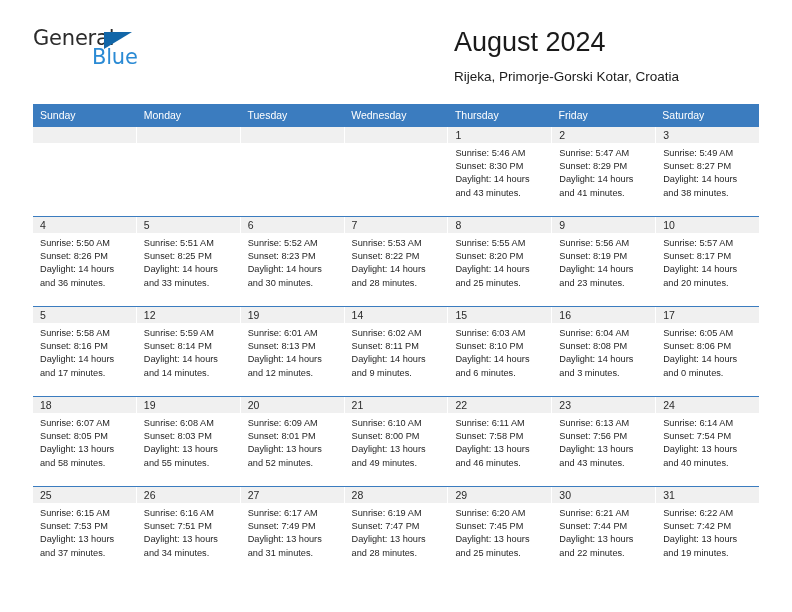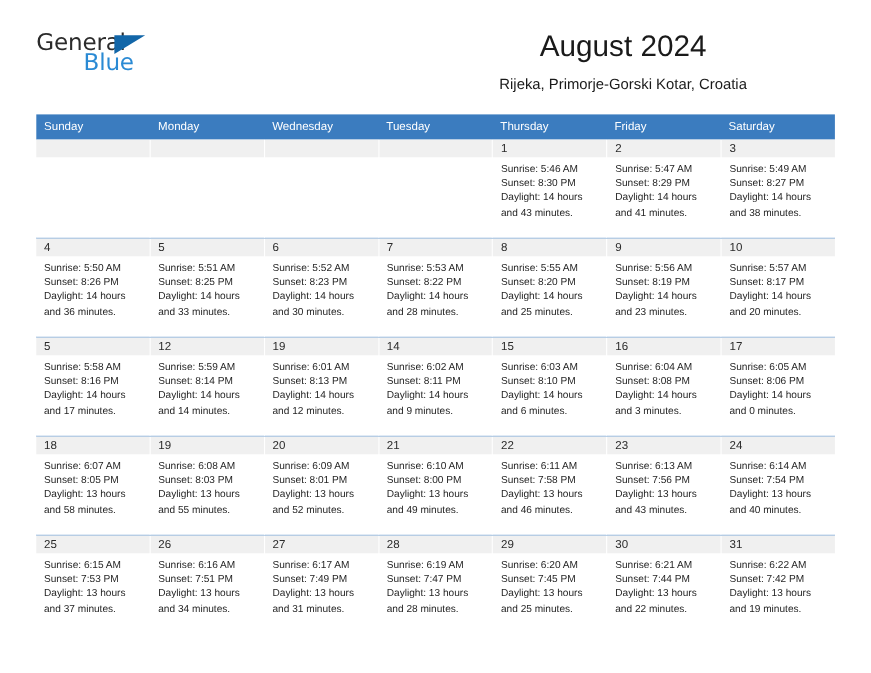--- a/index.html
+++ b/index.html
@@ -51,29 +51,29 @@
     position: absolute;
     left: 71px;
     top: 4px;
     width: 0;
     height: 0;
     border-left: 28px solid #1266a8;
     border-bottom: 17px solid transparent;
   }
   .logo-blue {
     position: absolute;
-    left: 43px;
+    left: 59px;
     top: 19px;
     font-size: 21px;
     color: #2a8ad4;
     letter-spacing: -0.2px;
     font-family: "DejaVu Sans", sans-serif;
   }
   .title-block {
-    text-align: center;
+    text-align: left;
     padding-top: 0px;
   }
   .cal-title {
     font-size: 27px;
     color: #1a1a1a;
     font-weight: normal;
     line-height: 1.1;
     margin: 0;
     white-space: nowrap;
   }
@@ -162,22 +162,22 @@
       <div class="cal-title">August 2024</div>
       <div class="cal-subtitle">Rijeka, Primorje-Gorski Kotar, Croatia</div>
     </div>
 
   </div>
 
   <div class="calendar">
     <div class="weekday-row" id="weekday-row">
         <div class="weekday">Sunday</div>
         <div class="weekday">Monday</div>
+        <div class="weekday">Tuesday</div>
         <div class="weekday">Wednesday</div>
-        <div class="weekday">Tuesday</div>
         <div class="weekday">Thursday</div>
         <div class="weekday">Friday</div>
         <div class="weekday">Saturday</div>
       </div>
     <div id="weeks-container">
         <div class="week-row first">
           <div class="day-cell empty">
             <div class="date-band"></div>
           </div>
           <div class="day-cell empty">

